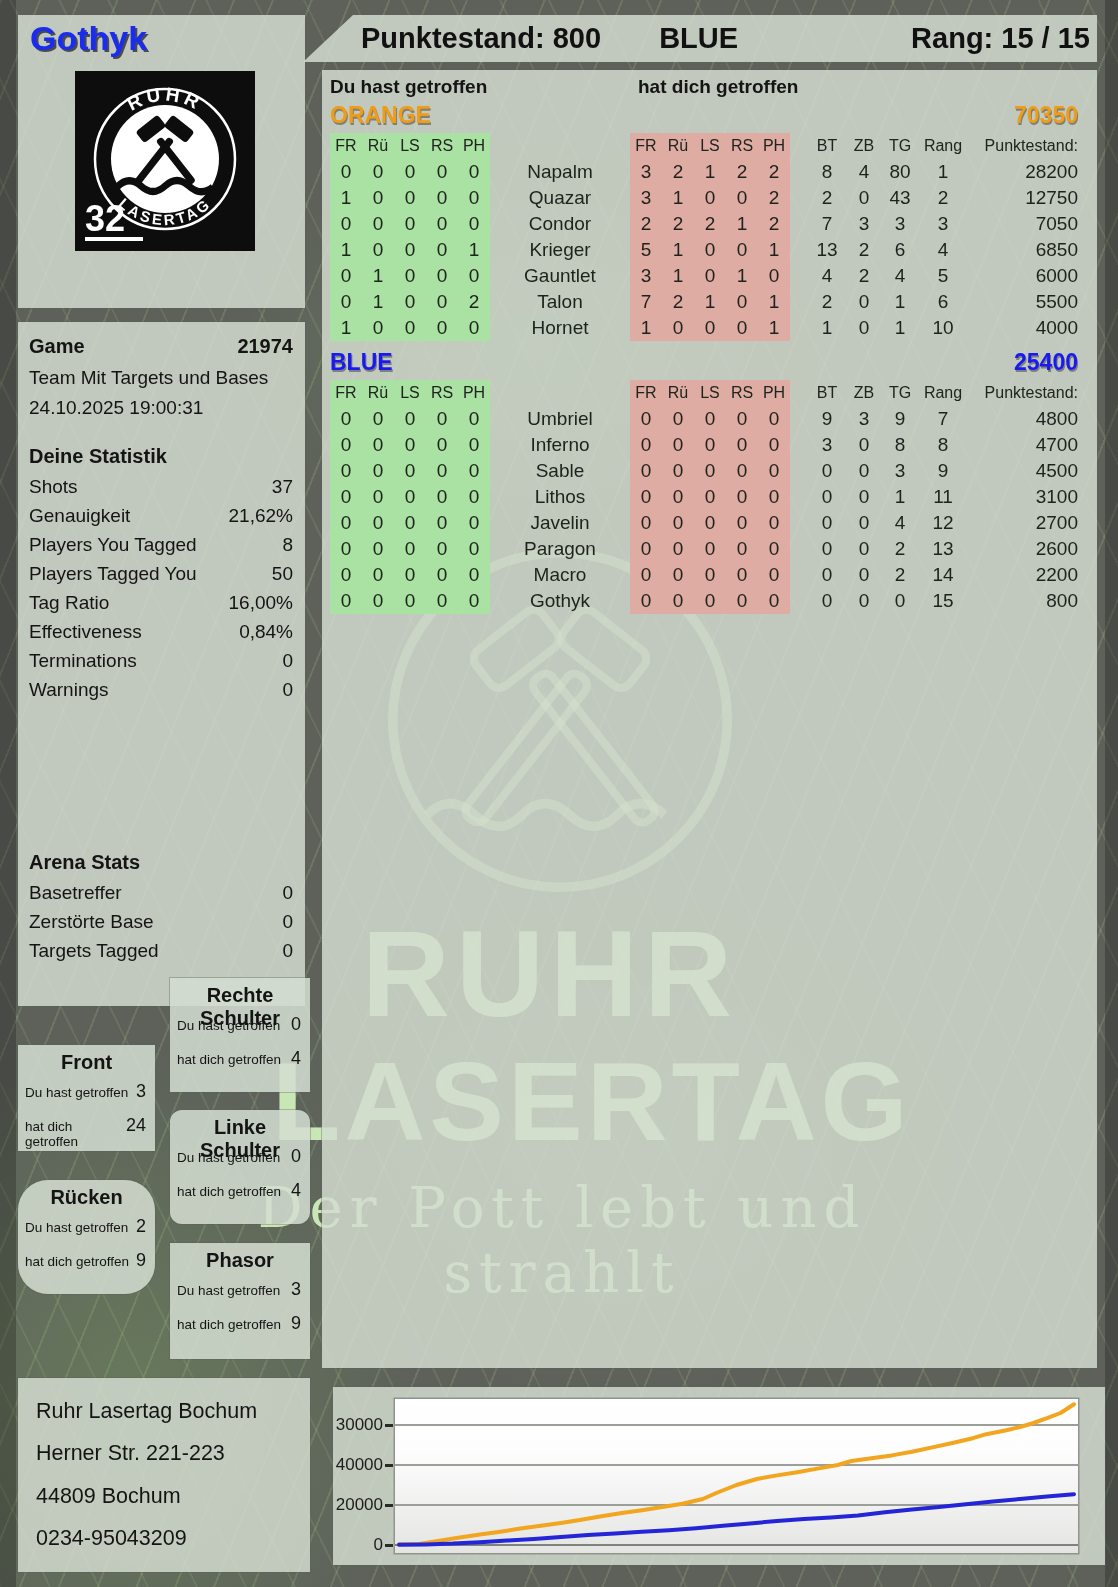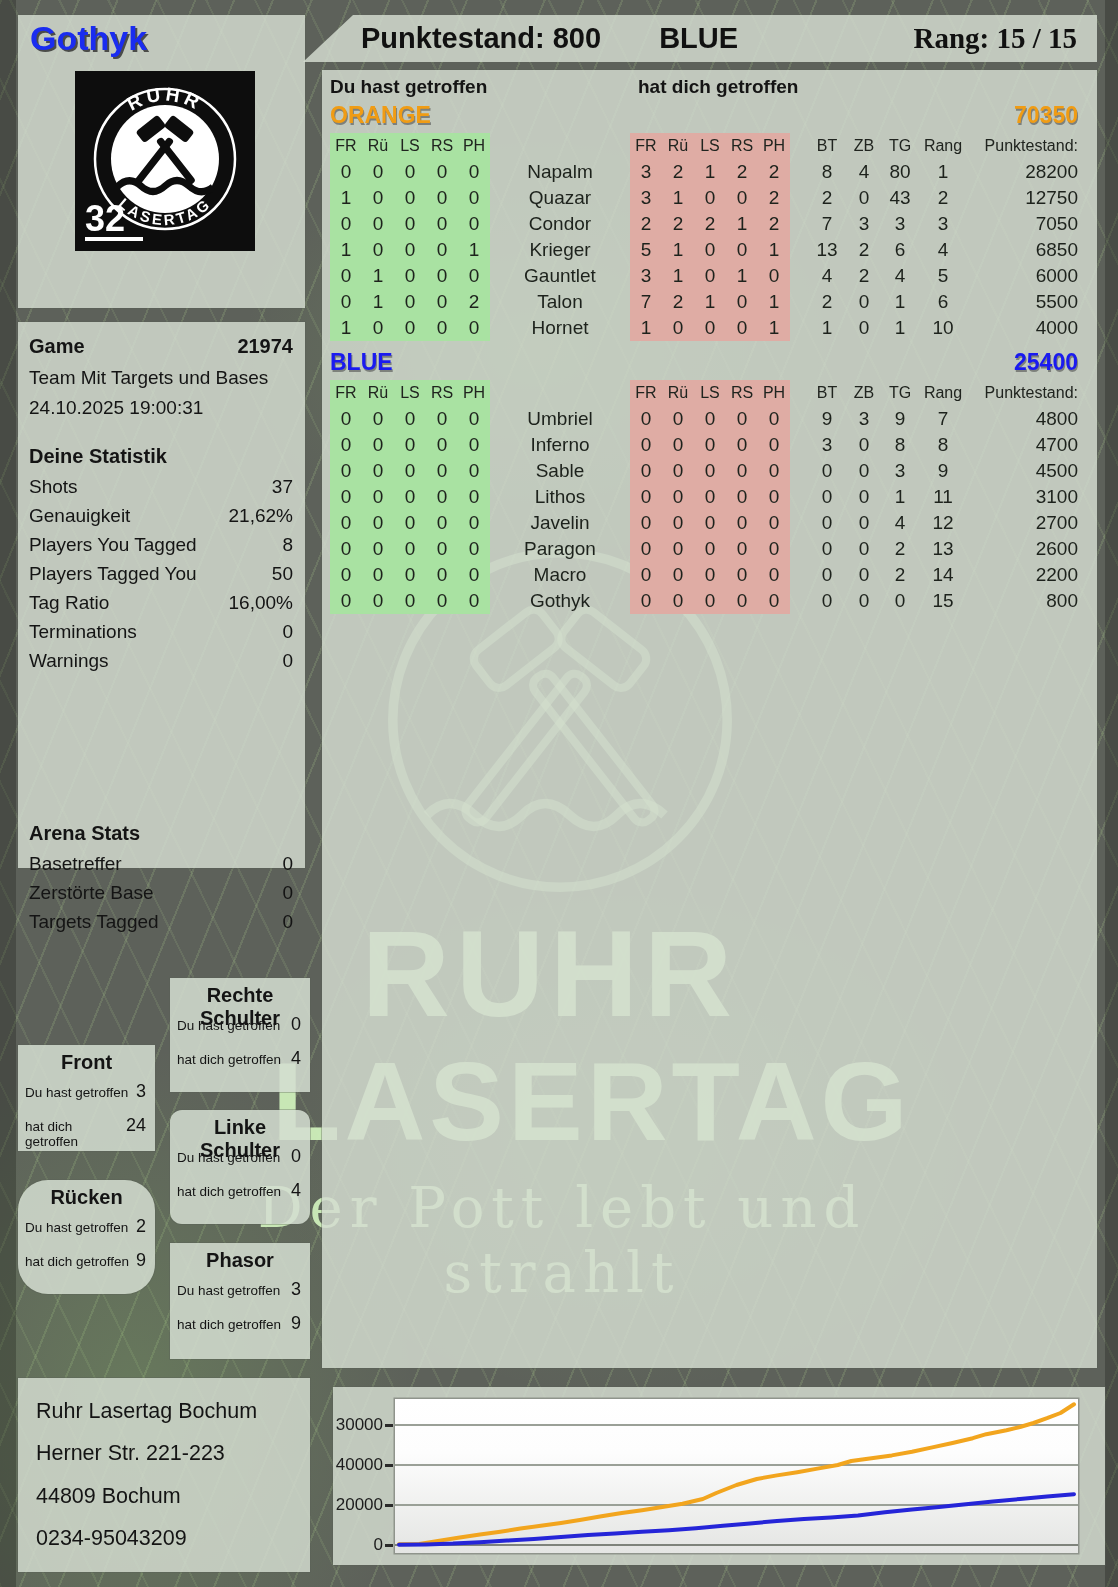--- a/index.html
+++ b/index.html
@@ -32,24 +32,24 @@
   
   #panel-ident{left:18px;top:15px;width:287px;height:293px;}
   .player-name{position:absolute;left:12px;top:4px;font-size:34px;font-weight:bold;color:#1a2cf0;
     text-shadow:2px 2px 0 rgba(35,35,35,0.75);}
   .logo-box{position:absolute;left:57px;top:56px;width:180px;height:180px;background:#0d0d0d;}
 
   
   #panel-header{left:303px;top:15px;width:794px;height:47px;clip-path:polygon(50px 0,100% 0,100% 100%,0 100%);
     display:flex;align-items:center;font-size:29px;font-weight:bold;color:#111;padding-left:58px;box-sizing:border-box;}
   #panel-header .hdr-team{margin-left:58px;}
-  #panel-header .hdr-rang{margin-left:auto;margin-right:20px;font-family:Liberation Serif, serif;}
-
-  
-  #panel-stats{left:18px;top:322px;width:287px;height:546px;padding:8px 12px 0 11px;box-sizing:border-box;font-size:19px;}
+  #panel-header .hdr-rang{margin-left:auto;margin-right:7px;}
+
+  
+  #panel-stats{left:18px;top:322px;width:287px;height:684px;padding:8px 12px 0 11px;box-sizing:border-box;font-size:19px;}
   .srow{display:flex;justify-content:space-between;height:29px;align-items:center;}
   .srow .v{text-align:right;}
   .game-row{font-weight:bold;font-size:20px;height:33px;}
   .plain-line{height:30px;display:flex;align-items:center;}
   .sec-title{font-weight:bold;font-size:20px;height:31px;display:flex;align-items:center;}
   .gap18{height:18px;} .gap-arena{height:143px;}
 
   
   .bodybox{position:absolute;background:rgba(212,221,209,0.86);box-shadow:0 0 0 1px rgba(90,95,85,0.35);z-index:2;}
   .bodybox h3{margin:6px 4px 0;text-align:center;font-size:20px;}
@@ -520,20 +520,24 @@
         </div>
         <div class="srow">
           <span>Players Tagged You</span>
           <span class="v">50</span>
         </div>
         <div class="srow">
           <span>Tag Ratio</span>
           <span class="v">16,00%</span>
         </div>
         <div class="srow">
+          <span>Effectiveness</span>
+          <span class="v">0,84%</span>
+        </div>
+        <div class="srow">
           <span>Terminations</span>
           <span class="v">0</span>
         </div>
         <div class="srow">
           <span>Warnings</span>
           <span class="v">0</span>
         </div>
       </div>
     <div class="gap-arena"></div>
     <div class="sec-title">Arena Stats</div>

